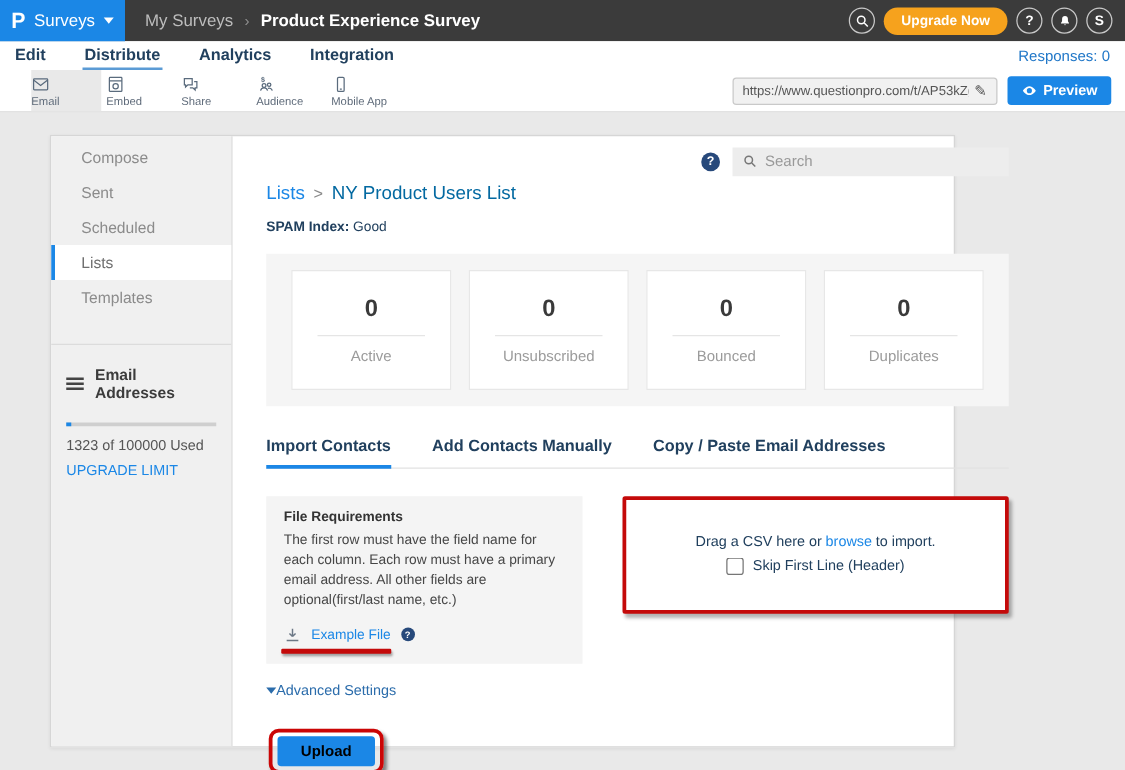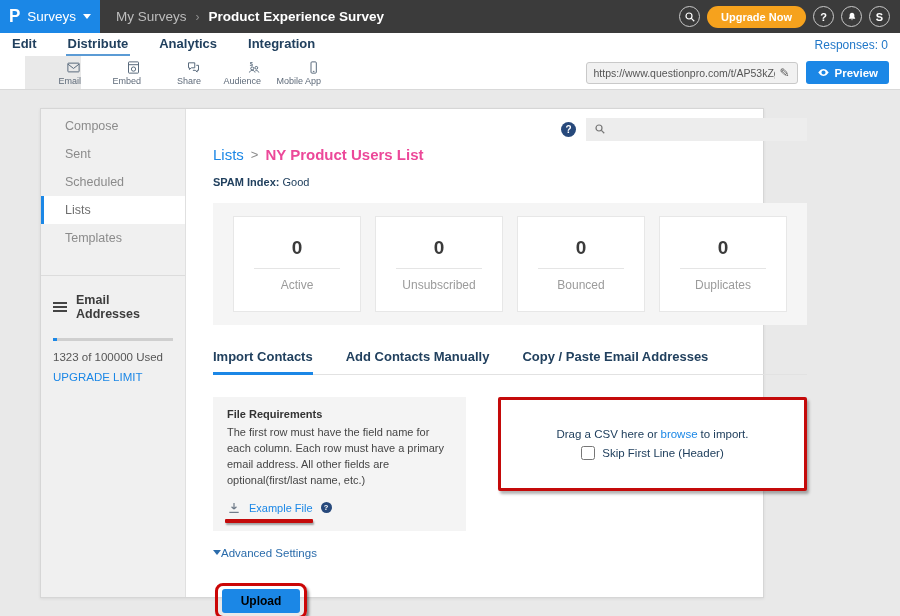--- a/index.html
+++ b/index.html
@@ -25,21 +25,21 @@
   
   .subnav { height:23px; background:#fff; display:flex; align-items:stretch; padding-left:10px; }
   .subnav .nav-item { font-size:13px; font-weight:700; color:#21405e; padding:0 2px; margin-right:27px;
     display:flex; align-items:center; border-bottom:2px solid transparent; cursor:pointer; }
   .subnav .nav-item.active { border-bottom-color:#5b9bd5; }
   .responses { margin-left:auto; padding-right:12px; display:flex; align-items:center;
     font-size:12px; color:#2077c8; }
 
   
   .toolbar { height:34px; background:#fff; border-bottom:1px solid #d9d9d9; display:flex; align-items:stretch; padding-left:25px; }
-  .channel { width:56px; display:flex; flex-direction:column; align-items:flex-end; justify-content:center;
+  .channel { width:56px; display:flex; flex-direction:column; align-items:flex-start; justify-content:center;
     gap:1px; font-size:9px; color:#5f6b7a; margin-right:4px; cursor:pointer; }
   .channel.active { background:#e9e9e9; }
   .channel svg { width:15px; height:15px; }
   .tbar-right { margin-left:auto; display:flex; align-items:center; gap:8px; padding-right:11px; }
   .url-box { width:212px; height:22px; background:#f1f1f1; border:1px solid #c9c9c9; border-radius:3px;
     display:flex; align-items:center; padding:0 7px; gap:4px; }
   .url-box input { flex:1; border:none; background:transparent; font-size:10.5px; color:#555;
     font-family:inherit; outline:none; }
   .pencil { font-size:12px; color:#555; cursor:pointer; }
   .preview-btn { height:23px; background:#1b87e6; border:none; border-radius:3px; color:#fff;
@@ -74,21 +74,21 @@
   .help-circle.small { width:11px; height:11px; font-size:7.5px; }
   .search-box { width:221px; height:23px; background:#ededed; display:flex; align-items:center; gap:6px; padding:0 8px; }
   .search-box svg { width:12px; height:12px; flex:none; }
   .search-box input { flex:1; border:none; background:transparent; font-size:12px; color:#555;
     font-family:inherit; outline:none; }
   .search-box input::placeholder { color:#999; }
 
   .crumb2 { margin-top:5px; font-size:15px; display:flex; align-items:center; }
   .crumb2 .parent { color:#1b87e6; cursor:pointer; }
   .crumb2 .sep { color:#8a8a8a; margin:0 7px; font-size:13px; }
-  .crumb2 .current { color:#ec4899; font-weight:700; }
+  .crumb2 .current { color:#0369a1; font-weight:400; }
   .spam { margin-top:13px; font-size:11px; color:#21405e; }
   .spam .lbl { font-weight:700; }
 
   .stats { margin-top:15px; background:#f5f5f5; padding:13px 20px; display:grid;
     grid-template-columns:repeat(4,1fr); gap:14px; }
   .stat-card { background:#fff; border:1px solid #e7e7e7; height:96px; display:flex; flex-direction:column;
     align-items:center; justify-content:center; }
   .stat-num { font-size:19px; font-weight:700; color:#3a3a3a; }
   .stat-div { width:68%; border-top:1px solid #e5e5e5; margin:9px 0; }
   .stat-lbl { font-size:12px; color:#9b9b9b; }
@@ -249,20 +249,21 @@
 
   <section class="main">
 
     <div class="help-search">
       <span class="help-circle">?</span>
       <div class="search-box">
         <svg viewBox="0 0 24 24" fill="none" stroke="#777" stroke-width="2.4">
             <circle cx="10" cy="10" r="6"></circle>
             <line x1="14.8" y1="14.8" x2="20.5" y2="20.5"></line>
           </svg>
+        <input type="text" placeholder="Search" style="">
       </div>
     </div>
 
     <div class="crumb2">
       <span class="parent">Lists</span>
       <span class="sep">&gt;</span>
       <span class="current">NY Product Users List</span>
     </div>
 
     <div class="spam">

